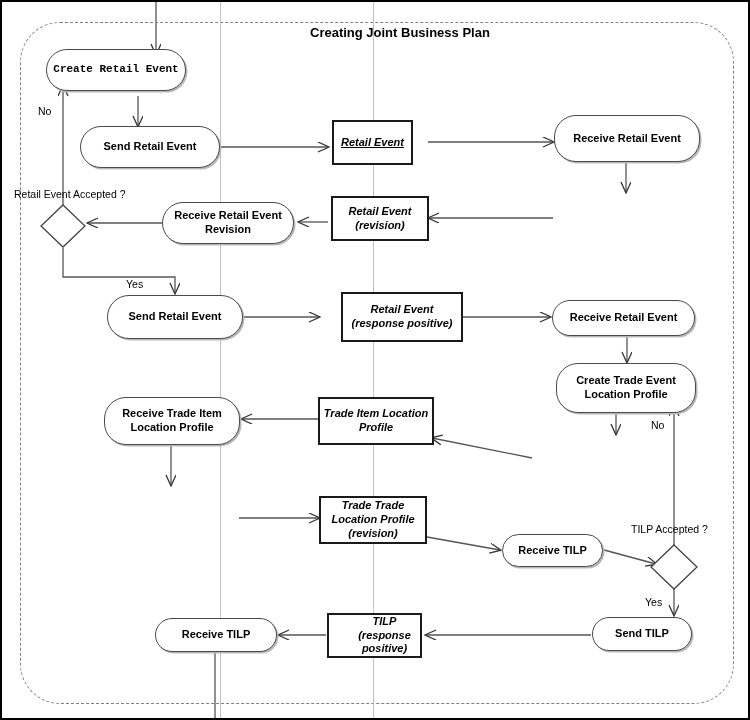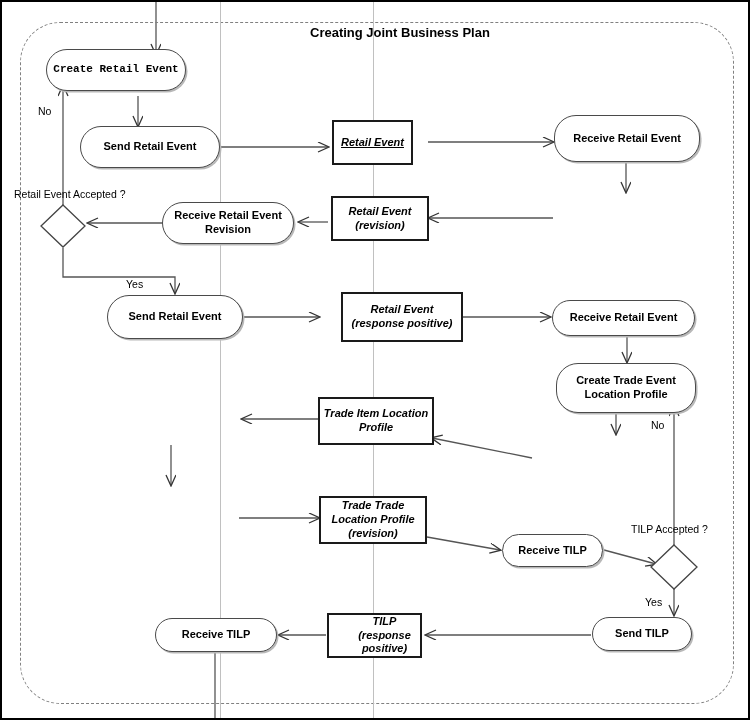--- a/index.html
+++ b/index.html
@@ -200,20 +200,23 @@
 
   <div class="node action" style="left:554px; top:361px; width:140px; height:50px;">
     <span>Create Trade Event Location Profile</span>
   </div>
 
 
   <div class="node object" style="left:316px; top:395px; width:116px; height:48px;">
     <span>Trade Item Location Profile</span>
   </div>
 
+  <div class="node action" style="left:102px; top:395px; width:136px; height:48px;">
+    <span>Receive Trade Item Location Profile</span>
+  </div>
 
 
   <div class="node object" style="left:317px; top:494px; width:108px; height:48px;">
     <span>Trade Trade Location Profile (revision)</span>
   </div>
 
   <div class="node action" style="left:500px; top:532px; width:101px; height:33px;">
     <span>Receive TILP</span>
   </div>
 

